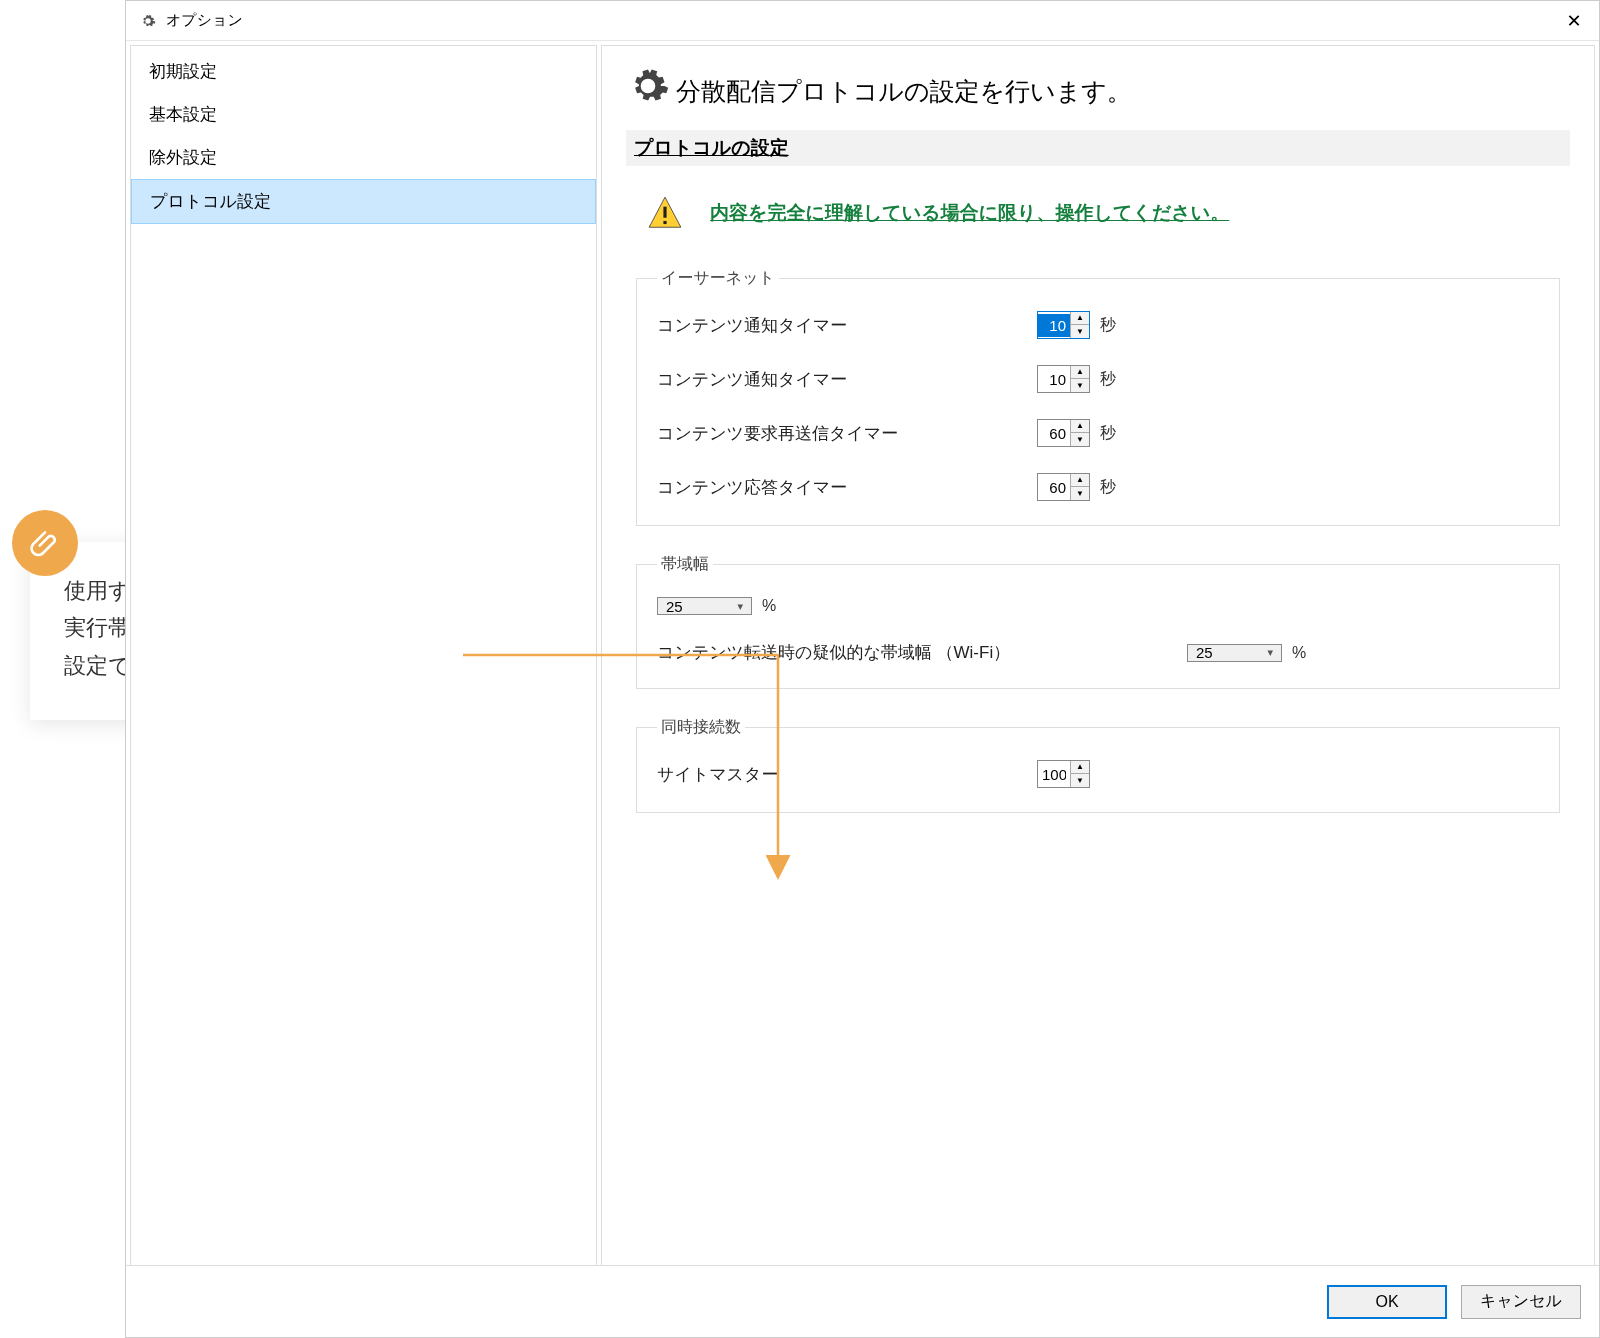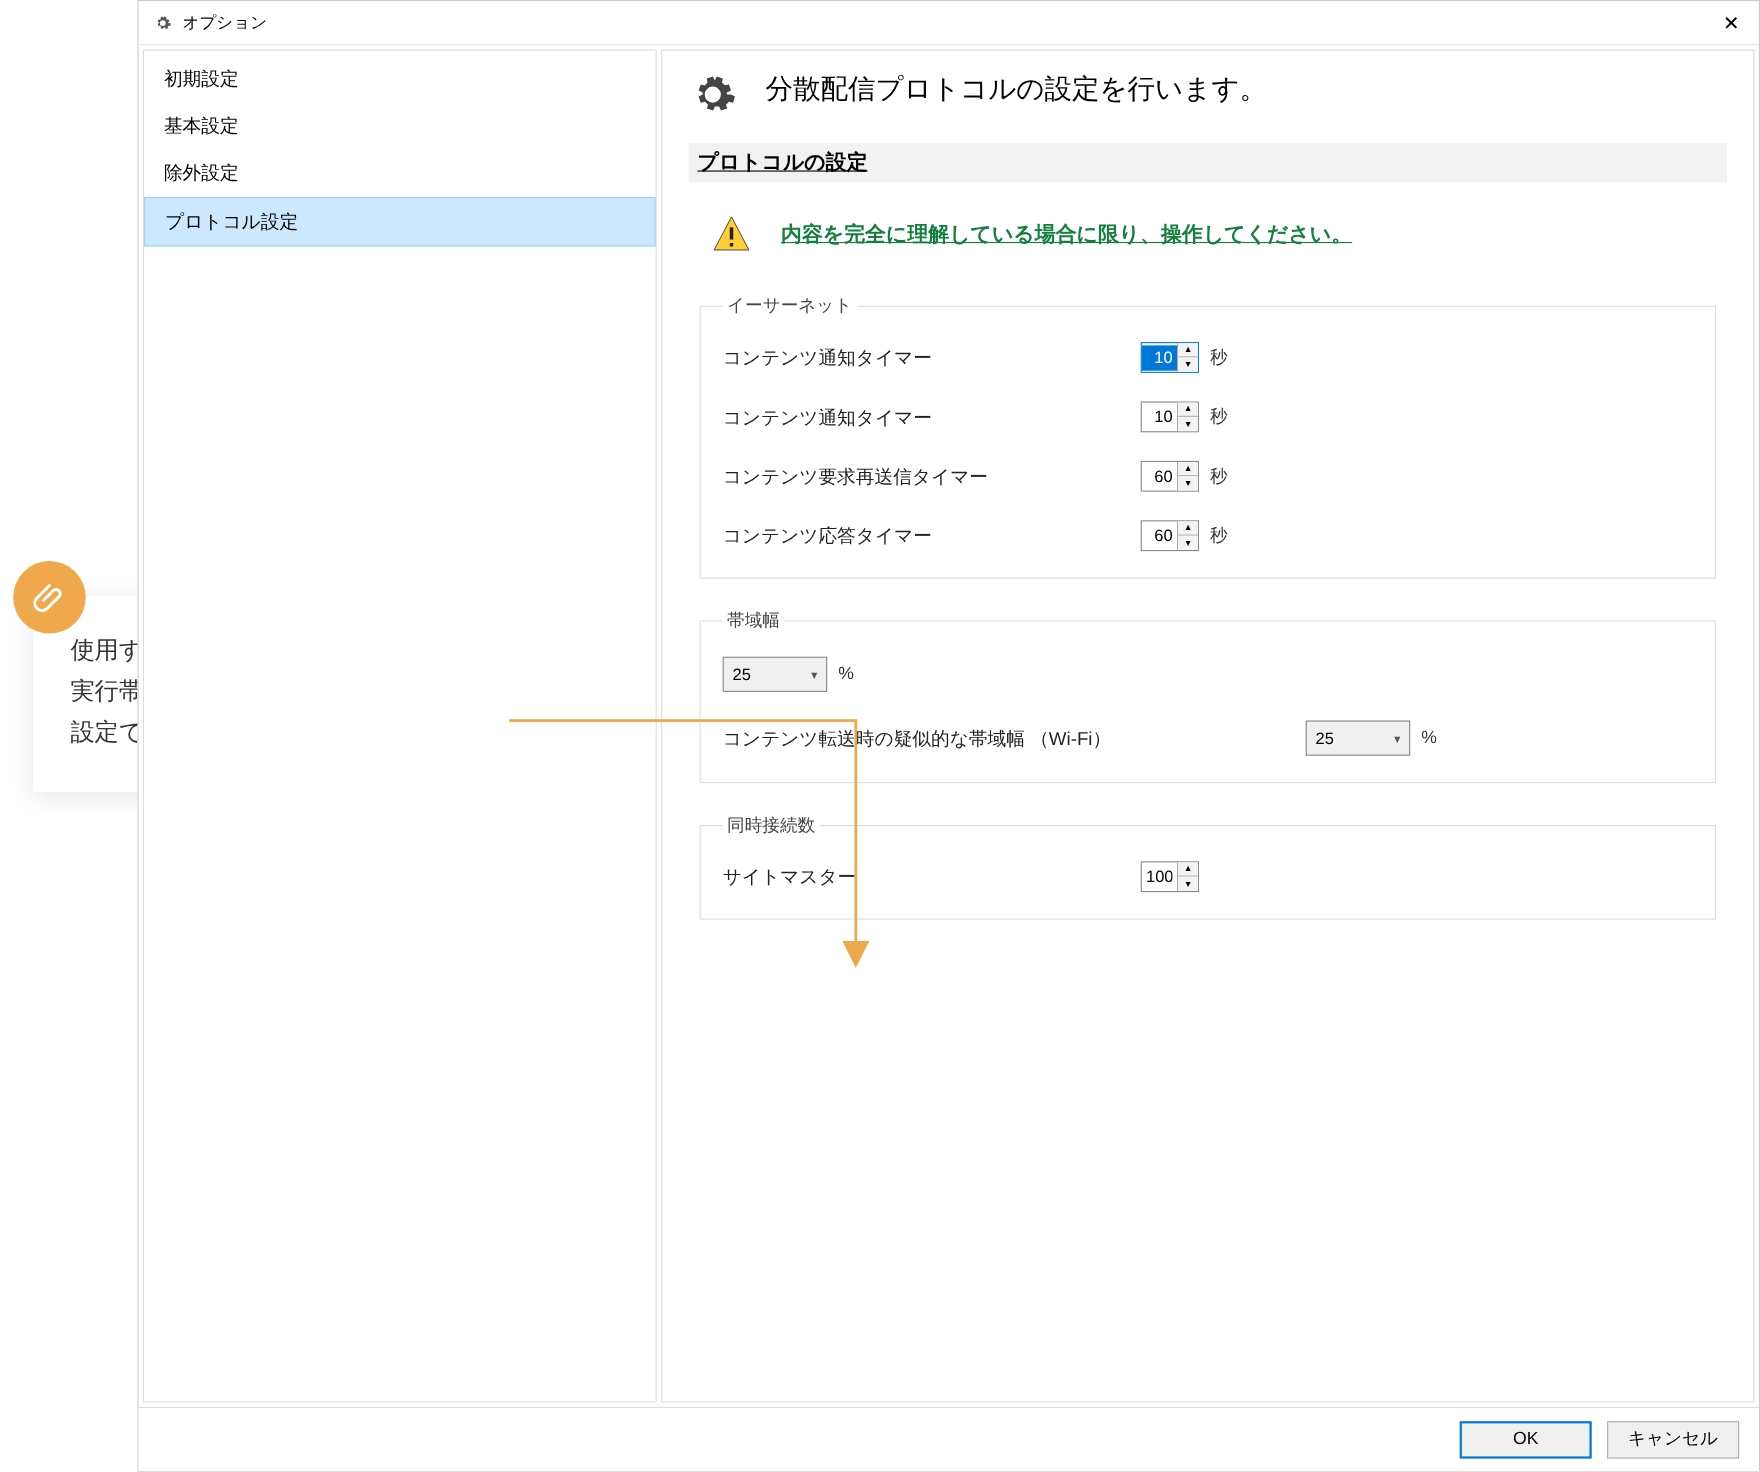--- a/index.html
+++ b/index.html
@@ -64,22 +64,22 @@
     }
     .main {
       flex: 1;
       padding: 18px 24px;
       overflow: auto;
       margin: 4px 4px 4px 0;
       border: 1px solid #ddd;
     }
     .main-header {
       display: flex;
-      align-items: flex-start;
-      gap: 26px;
+      align-items: flex-end;
+      gap: 6px;
       margin-bottom: 22px;
     }
     .gear-large { width: 44px; height: 44px; }
     .main-title { font-size: 25px; }
     .section-header {
       background: #f2f2f2;
       padding: 5px 8px;
       font-weight: bold;
       font-size: 19px;
       text-decoration: underline;
@@ -160,30 +160,30 @@
     }
     .spin-buttons div:first-child { border-bottom: 1px solid #aaa; }
     .unit { margin-left: 10px; font-size: 16px; color: #333; }
     .select {
       display: inline-flex;
       align-items: center;
       justify-content: space-between;
       border: 1px solid #888;
       background: #f0f0f0;
       width: 95px;
-      height: 32px;
+      height: 18px;
       padding: 0 8px;
       cursor: pointer;
       font-size: 15px;
     }
     .select .chev { font-size: 11px; color: #555; }
     .footer {
       position: absolute;
       bottom: 0; left: 0; right: 0;
-      height: 58px;
+      height: 72px;
       border-top: 1px solid #ddd;
       display: flex;
       align-items: center;
       justify-content: flex-end;
       padding: 0 18px;
       gap: 14px;
       background: #fff;
     }
     .btn {
       min-width: 120px;

